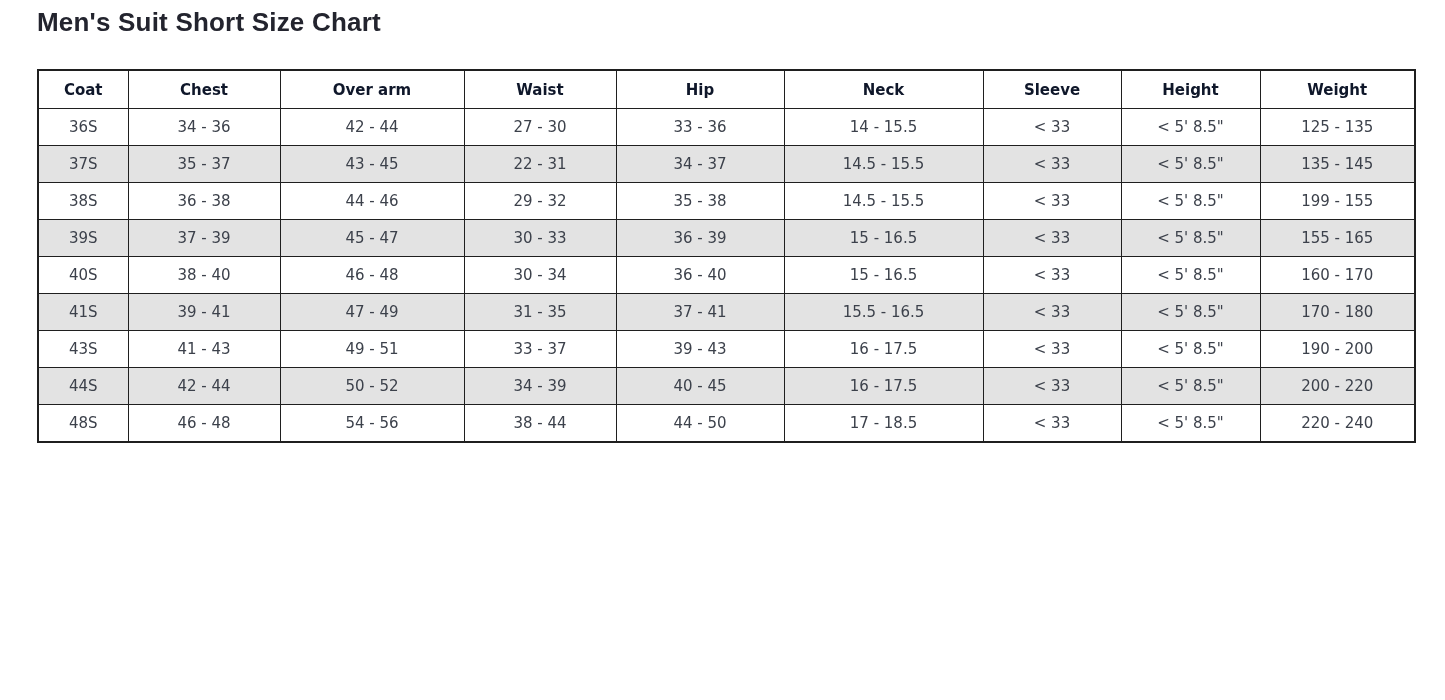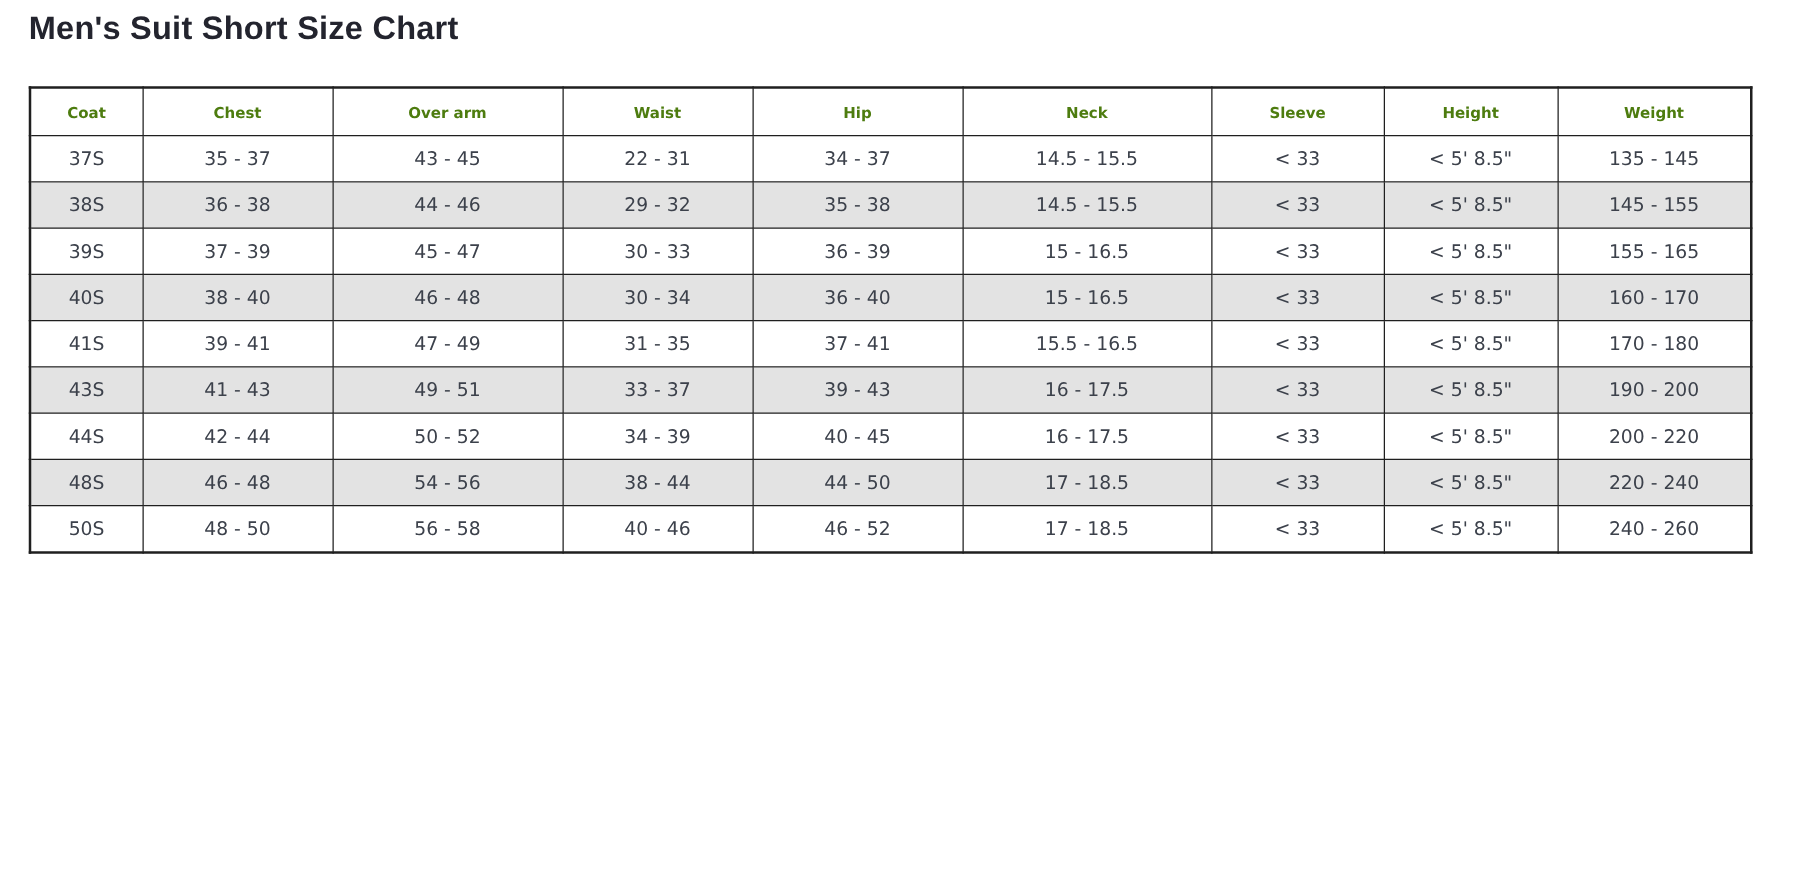--- a/index.html
+++ b/index.html
@@ -7,21 +7,21 @@
     padding: 0;
     background: #ffffff;
   }
   body {
     width: 1445px;
     height: 700px;
     overflow: hidden;
     font-family: "DejaVu Sans", "Liberation Sans", sans-serif;
   }
   .page {
-    padding: 6px 0 0 23px;
+    padding: 6px 0 0 37px;
   }
   .page-title {
     font-family: "Liberation Sans", "DejaVu Sans", sans-serif;
     font-size: 26px;
     line-height: 28px;
     font-weight: 700;
     color: #23242e;
     letter-spacing: 0.2px;
     margin: 2px 0 33px 0;
   }
@@ -35,23 +35,23 @@
   table.size-chart td {
     border: 1.5px solid #1f1f1f;
     text-align: center;
     vertical-align: middle;
     padding: 0;
     overflow: hidden;
     white-space: nowrap;
   }
   table.size-chart th {
     height: 37px;
-    font-size: 12px;
+    font-size: 15px;
     font-weight: 700;
-    color: #4d7c0f;
+    color: #0f172a;
     background: #ffffff;
   }
   table.size-chart td {
     height: 36px;
     font-size: 15px;
     font-weight: 400;
     color: #3c414b;
     background: #ffffff;
   }
   table.size-chart tbody tr:nth-child(even) td {
@@ -84,40 +84,51 @@
           <th>Waist</th>
           <th>Hip</th>
           <th>Neck</th>
           <th>Sleeve</th>
           <th>Height</th>
           <th>Weight</th>
         </tr>
     </thead>
     <tbody>
         <tr>
+          <td>36S</td>
+          <td>34 - 36</td>
+          <td>42 - 44</td>
+          <td>27 - 30</td>
+          <td>33 - 36</td>
+          <td>14 - 15.5</td>
+          <td>&lt; 33</td>
+          <td>&lt; 5' 8.5"</td>
+          <td>125 - 135</td>
+        </tr>
+        <tr>
           <td>37S</td>
           <td>35 - 37</td>
           <td>43 - 45</td>
           <td>22 - 31</td>
           <td>34 - 37</td>
           <td>14.5 - 15.5</td>
           <td>&lt; 33</td>
           <td>&lt; 5' 8.5"</td>
           <td>135 - 145</td>
         </tr>
         <tr>
           <td>38S</td>
           <td>36 - 38</td>
           <td>44 - 46</td>
           <td>29 - 32</td>
           <td>35 - 38</td>
           <td>14.5 - 15.5</td>
           <td>&lt; 33</td>
           <td>&lt; 5' 8.5"</td>
-          <td>145 - 155</td>
+          <td>199 - 155</td>
         </tr>
         <tr>
           <td>39S</td>
           <td>37 - 39</td>
           <td>45 - 47</td>
           <td>30 - 33</td>
           <td>36 - 39</td>
           <td>15 - 16.5</td>
           <td>&lt; 33</td>
           <td>&lt; 5' 8.5"</td>
@@ -171,26 +182,15 @@
           <td>48S</td>
           <td>46 - 48</td>
           <td>54 - 56</td>
           <td>38 - 44</td>
           <td>44 - 50</td>
           <td>17 - 18.5</td>
           <td>&lt; 33</td>
           <td>&lt; 5' 8.5"</td>
           <td>220 - 240</td>
         </tr>
-        <tr>
-          <td>50S</td>
-          <td>48 - 50</td>
-          <td>56 - 58</td>
-          <td>40 - 46</td>
-          <td>46 - 52</td>
-          <td>17 - 18.5</td>
-          <td>&lt; 33</td>
-          <td>&lt; 5' 8.5"</td>
-          <td>240 - 260</td>
-        </tr>
       </tbody>
   </table>
 </div>
 
 </body></html>

